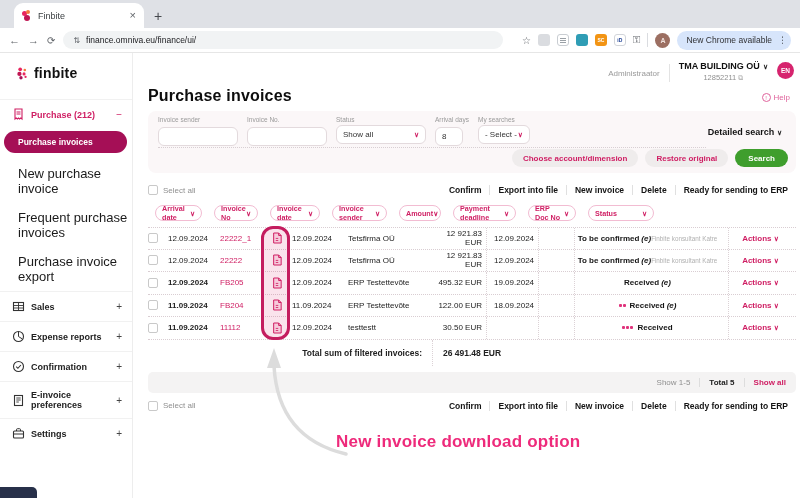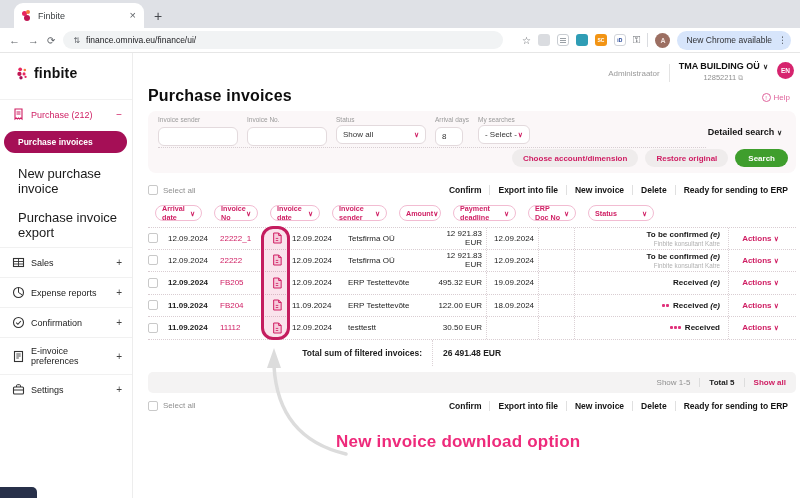--- a/index.html
+++ b/index.html
@@ -36,21 +36,21 @@
   .chrome-pill{height:19px;background:#d7e5fb;border-radius:10px;display:flex;align-items:center;gap:6px;padding:0 4px 0 9px;font-size:8.5px;color:#303134}
   .kebab{font-size:9px;color:#3c4043;letter-spacing:0}
 
   
   .app{display:flex;height:445px}
   .sidebar{width:133px;flex:0 0 133px;border-right:1px solid #ededed;padding-top:12px;background:#fff}
   .logo{display:flex;align-items:center;gap:5px;padding-left:16px;margin-bottom:18px}
   .logo-text{font-size:14px;font-weight:bold;color:#111;letter-spacing:.2px}
   .snav{font-size:9px}
   .sec-head{display:flex;align-items:center;gap:6px;padding:8px 10px 8px 12px;border-top:1px solid #f1f1f1}
-  .sec-head .lbl{font-weight:normal;color:#222;flex:1}
+  .sec-head .lbl{font-weight:bold;color:#222;flex:1}
   .sec-head .pm{color:#444;font-size:10px}
   .sec-head.purchase{border-top:1px solid #f1f1f1}
   .sec-head.purchase .lbl,.sec-head.purchase .pm{color:#cf1e63}
   .active-pill{margin:2px 5px 6px 4px;background:#a50f56;color:#fff;font-weight:bold;border-radius:12px;padding:6px 0 6px 14px;font-size:8.5px}
   .sub-item{padding:7px 0 7px 18px;color:#1b1b1b;font-size:13px}
   .sideic{width:13px;height:13px;flex:0 0 auto}
 
   
   .main{flex:1;position:relative;padding-left:15px}
   .userbar{position:absolute;top:8px;right:6px;display:flex;align-items:flex-start;gap:9px}
@@ -98,21 +98,21 @@
   .c-check{width:20px;display:flex}
   .c-arr{width:52px}
   .c-arr.bold{font-weight:bold}
   .c-no{width:42px;color:#cf1e63}
   .c-pdf{width:30px;display:flex;justify-content:center}
   .c-date{width:56px}
   .c-sender{width:84px}
   .c-amount{width:54px;text-align:right;padding-right:4px}
   .c-deadline{width:52px;padding-left:7px;align-self:stretch;display:flex;align-items:center;border-left:1px dotted #dcd2d6}
   .c-erp{width:36px;align-self:stretch;border-left:1px dotted #dcd2d6}
-  .c-status{width:154px;align-self:stretch;border-left:1px dotted #dcd2d6;display:flex;flex-direction:column;align-items:flex-end;justify-content:center;padding-right:8px}
+  .c-status{width:154px;align-self:stretch;border-left:1px dotted #dcd2d6;display:flex;flex-direction:row;align-items:center;justify-content:center;padding-right:8px}
   .st-main{font-weight:bold;color:#141414;display:flex;align-items:center;gap:2px}
   .st-main i{font-style:italic}
   .st-sub{font-size:6.3px;color:#b0b0b0;margin-top:1px}
   .st-ic{display:inline-flex;gap:1px;margin-right:2px}
   .st-ic b{width:3px;height:3px;background:#e0337c;border-radius:1px;display:block}
   .c-actions{width:64px;align-self:stretch;border-left:1px dotted #dcd2d6;display:flex;align-items:center;justify-content:center;color:#cf1e63;font-weight:bold;font-size:8px}
   .totalrow{display:flex;align-items:center;height:26px;font-size:8.5px}
   .t-label{width:284px;text-align:right;font-weight:bold;color:#222;padding-right:10px}
   .t-val{border-left:1px dotted #dcd2d6;align-self:stretch;display:flex;align-items:center;padding-left:10px;font-weight:bold;color:#222}
 
@@ -195,20 +195,21 @@
         <div class="sec-head purchase">
           <svg class="sideic" viewBox="0 0 13 13">
             <path d="M3 1h7v10l-1.2-1-1.2 1-1.1-1-1.1 1-1.2-1L3 11z" fill="none" stroke="#cf1e63" stroke-width="1.1"></path>
             <path d="M4.5 4h4M4.5 6h4" stroke="#cf1e63" stroke-width="1"></path>
           </svg>
           <span class="lbl">Purchase (212)</span>
           <span class="pm">−</span>
         </div>
         <div class="active-pill">Purchase invoices</div>
         <div class="sub-item">New purchase invoice</div>
+        <div class="sub-item">Frequent purchase invoices</div>
         <div class="sub-item" style="">Purchase invoice export</div>
 
         <div class="sec-head">
           <svg class="sideic" viewBox="0 0 13 13">
             <rect x="1.5" y="2.5" width="10" height="8" fill="none" stroke="#333" stroke-width="1.1"></rect>
             <path d="M1.5 5.5h10M1.5 8h10M6.5 2.5v8" stroke="#333" stroke-width="0.9"></path>
           </svg>
           <span class="lbl">Sales</span>
           <span class="pm">+</span>
         </div>

